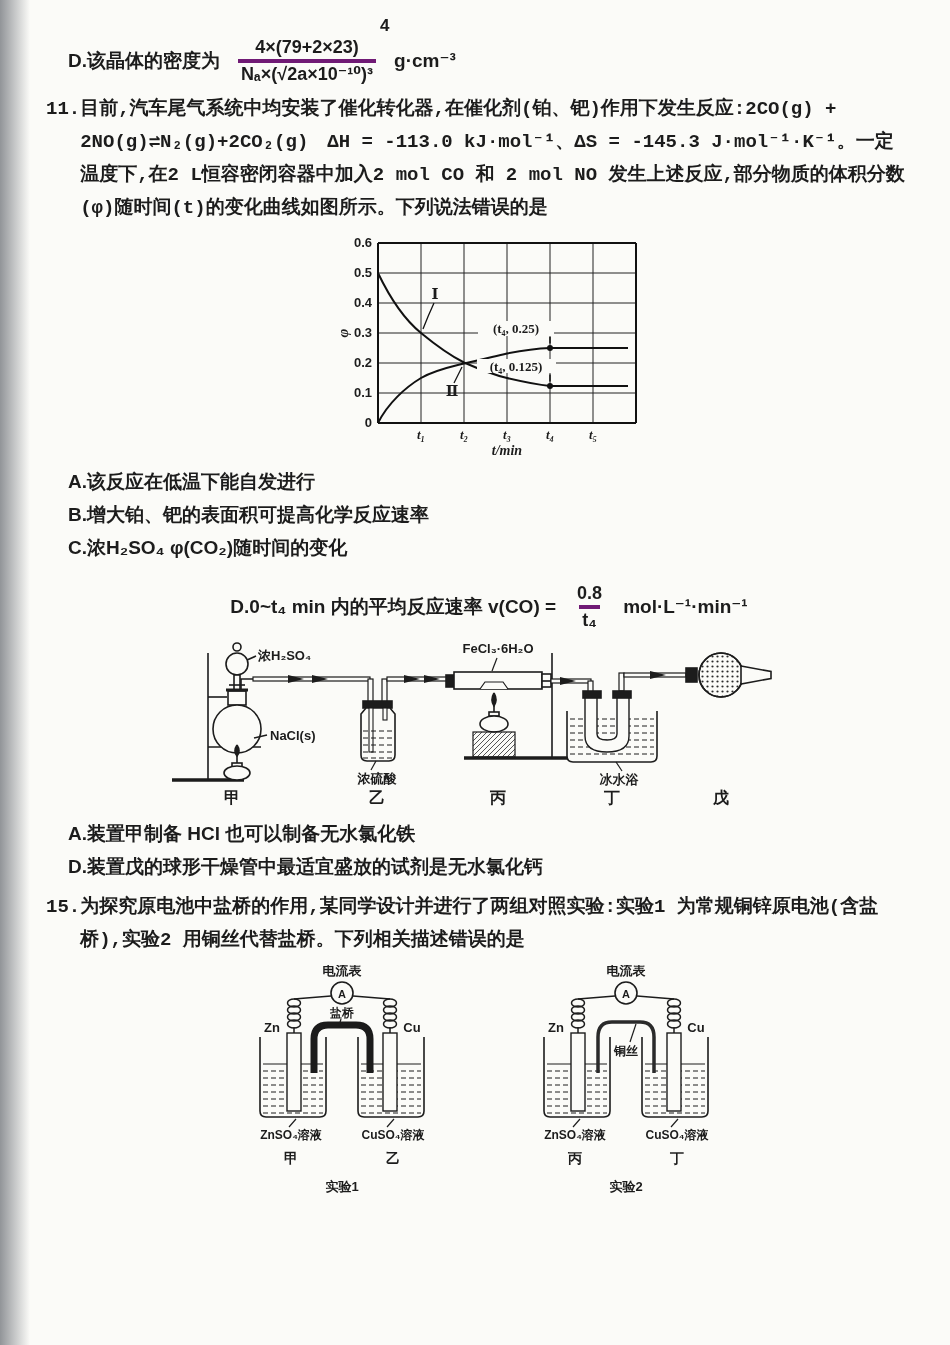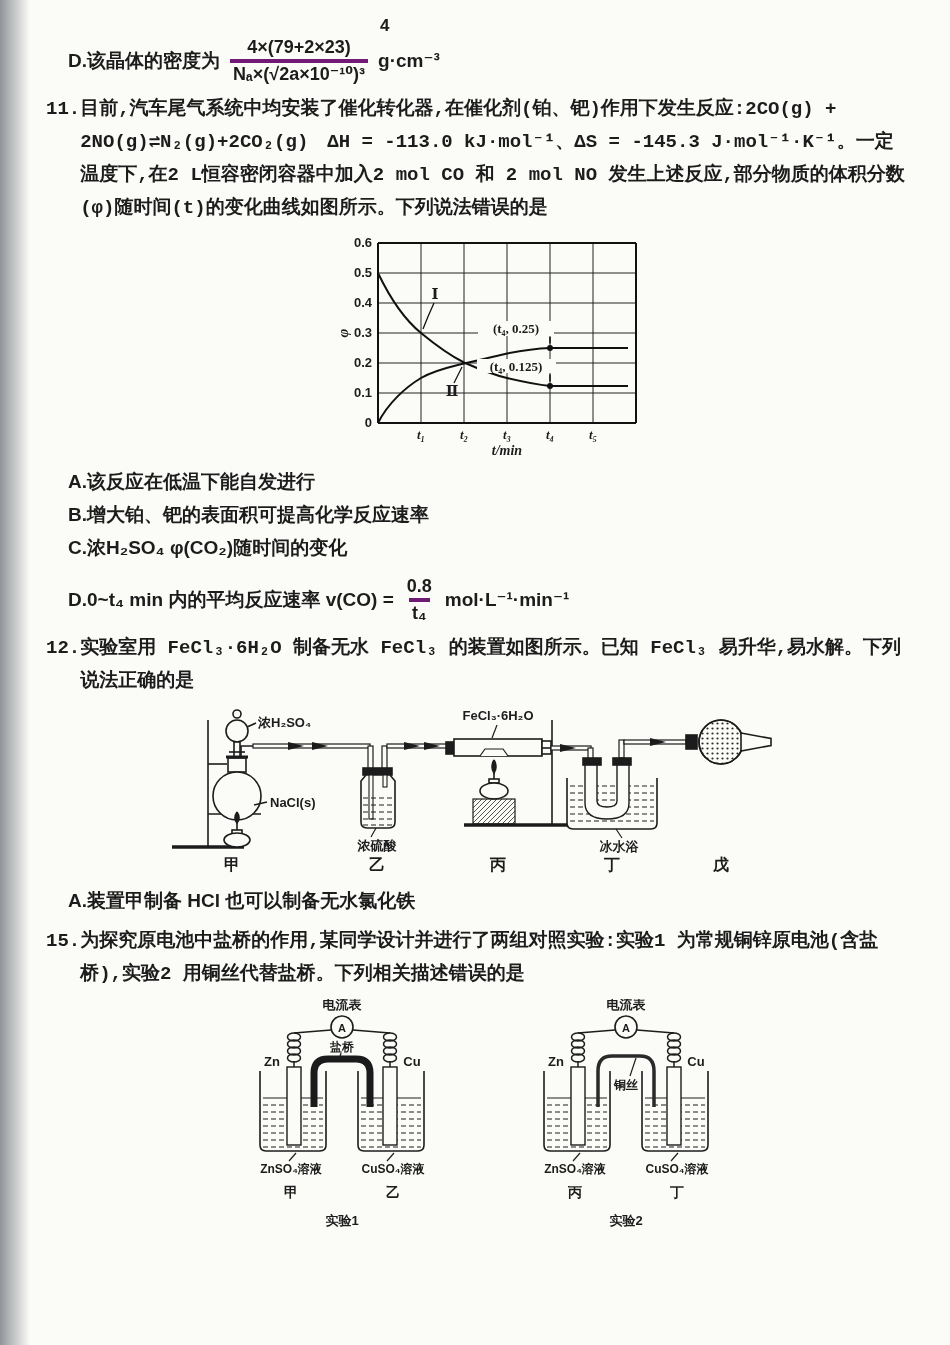--- a/index.html
+++ b/index.html
@@ -4,32 +4,32 @@
 <style>
   html,body{margin:0;padding:0;background:#e8e8e6;}
   #page{position:relative;width:950px;height:1345px;background:#fbfbf8;overflow:hidden;
         font-family:"Liberation Sans","DejaVu Sans",sans-serif;font-weight:700;color:#1c1c1c;}
   .scan-edge{position:absolute;left:0;top:0;width:30px;height:100%;
 
         background:linear-gradient(to right,rgba(110,114,120,.75),rgba(110,114,120,0));pointer-events:none;}
   .content{position:relative;padding:16px 40px 0 46px;}
   .pageno{margin-left:334px;font-size:17px;}
   .optline{margin-left:22px;font-size:19px;line-height:33px;}
-  .flexline{display:flex;align-items:center;gap:4px;}
+  .flexline{display:flex;align-items:center;gap:12px;}
   .frac{display:inline-flex;flex-direction:column;align-items:center;line-height:1.25;font-size:18px;margin:0 6px;}
   .frac .den{border-top:4px solid #701a75;padding:0 3px;}
   .frac .num{padding:0 3px;}
   .qrow{display:flex;margin-top:8px;font-size:19px;line-height:33px;font-family:Liberation Mono, monospace;}
   .qnum{flex:0 0 31px;}
   .qtext{flex:1;}
   .chartwrap{margin:6px 0 2px 282px;}
   .figwrap12{margin:8px 0 2px 74px;}
   .cells{display:flex;margin:8px 0 0 196px;gap:84px;}
   .opts{margin-top:2px;}
-  .dopt{margin-top:11px;margin-bottom:2px;}
+  .dopt{margin-top:18px;margin-bottom:2px;justify-content:center;}
   svg text{font-family:"Liberation Sans","DejaVu Sans",sans-serif;font-weight:700;fill:#1c1c1c;}
   svg .serif{font-family:"Liberation Serif","DejaVu Serif",serif;}
 </style>
 </head>
 <body>
 
 <div id="page">
   <div class="scan-edge"></div>
   <div class="content">
 
@@ -113,24 +113,20 @@
       <div class="optline flexline dopt">
         <span>D.0~t₄ min 内的平均反应速率 v(CO) =</span>
         <span class="frac">
           <span class="num">0.8</span>
           <span class="den">t₄</span>
         </span>
         <span>mol·L⁻¹·min⁻¹</span>
       </div>
     </div>
 
-    <div class="qrow">
-      <span class="qnum">12.</span>
-      <div class="qtext">实验室用 FeCl₃·6H₂O 制备无水 FeCl₃ 的装置如图所示。已知 FeCl₃ 易升华,易水解。下列说法正确的是</div>
-    </div>
 
     <div class="figwrap12">
       <svg width="800" height="172" viewBox="0 0 800 172">
         <defs>
           <pattern id="dots" width="5" height="5" patternUnits="userSpaceOnUse">
               <circle cx="2.5" cy="2.5" r="1.1" fill="#2a2a2a"></circle>
             </pattern>
           <pattern id="hatch" width="5" height="5" patternUnits="userSpaceOnUse">
               <path d="M0,5 L5,0" stroke="#555" stroke-width="1"></path>
             </pattern>
@@ -247,20 +243,21 @@
           <text x="257" y="164">乙</text>
           <text x="378" y="164">丙</text>
           <text x="492" y="164">丁</text>
           <text x="601" y="164">戊</text>
         </g>
       </svg>
     </div>
 
     <div class="opts">
       <div class="optline">A.装置甲制备 HCl 也可以制备无水氯化铁</div>
+      <div class="optline">D.装置戊的球形干燥管中最适宜盛放的试剂是无水氯化钙</div>
     </div>
 
     <div class="qrow">
       <span class="qnum">15.</span>
       <div class="qtext">为探究原电池中盐桥的作用,某同学设计并进行了两组对照实验:实验1 为常规铜锌原电池(含盐桥),实验2 用铜丝代替盐桥。下列相关描述错误的是</div>
     </div>
 
     <div class="cells">
 
       <svg width="200" height="232" viewBox="0 0 200 232">

